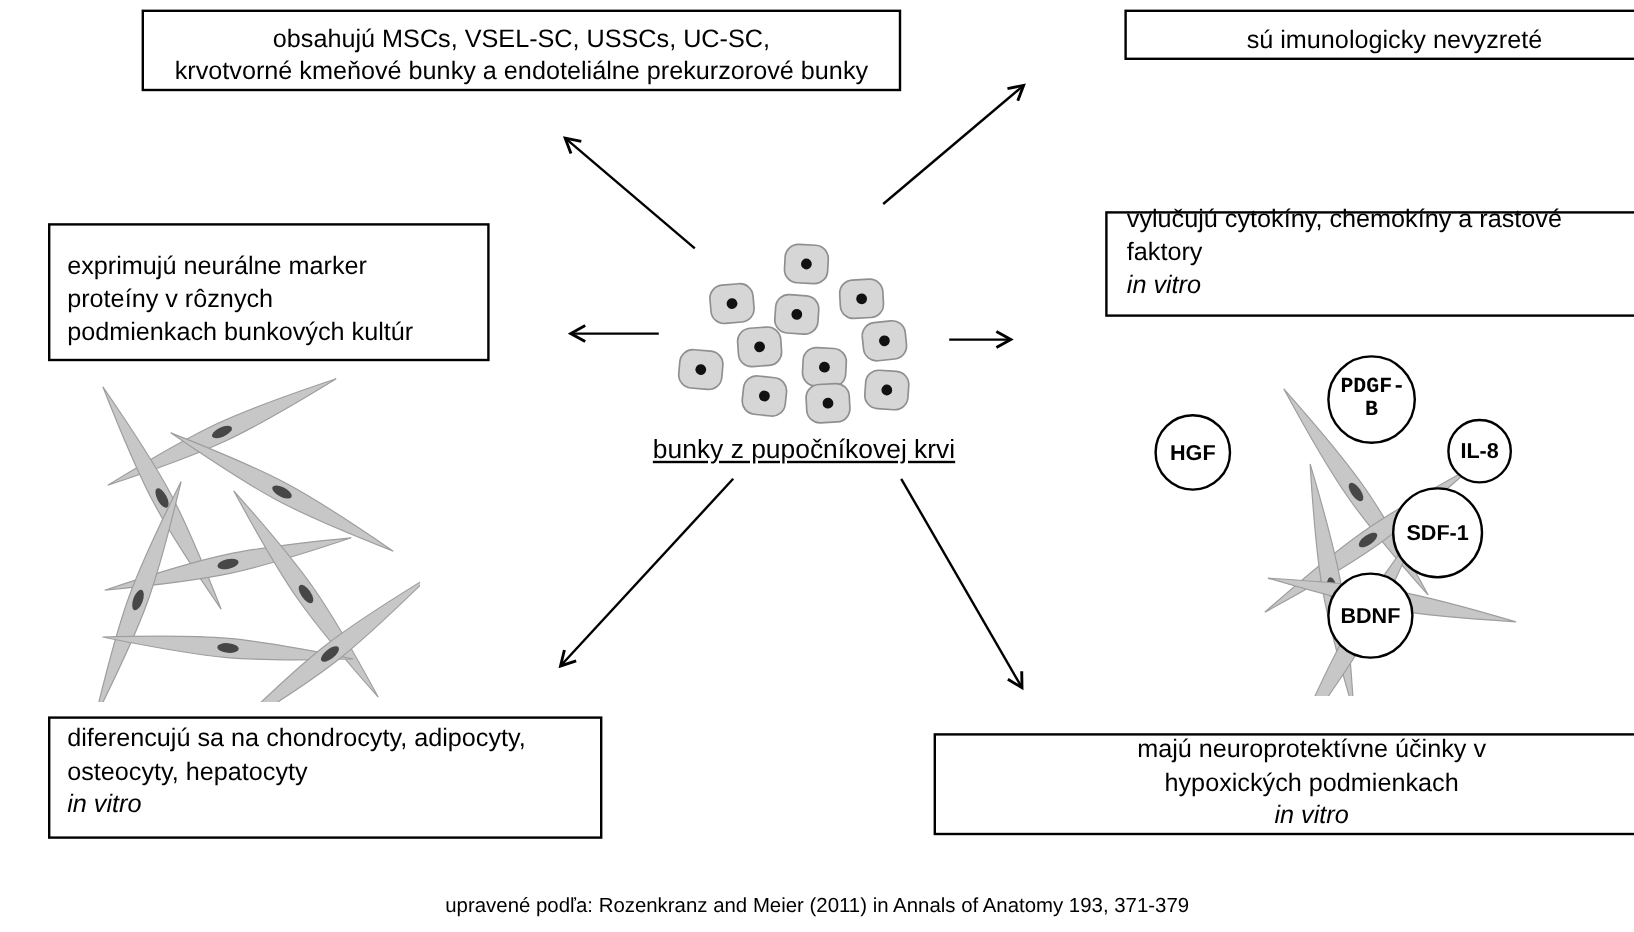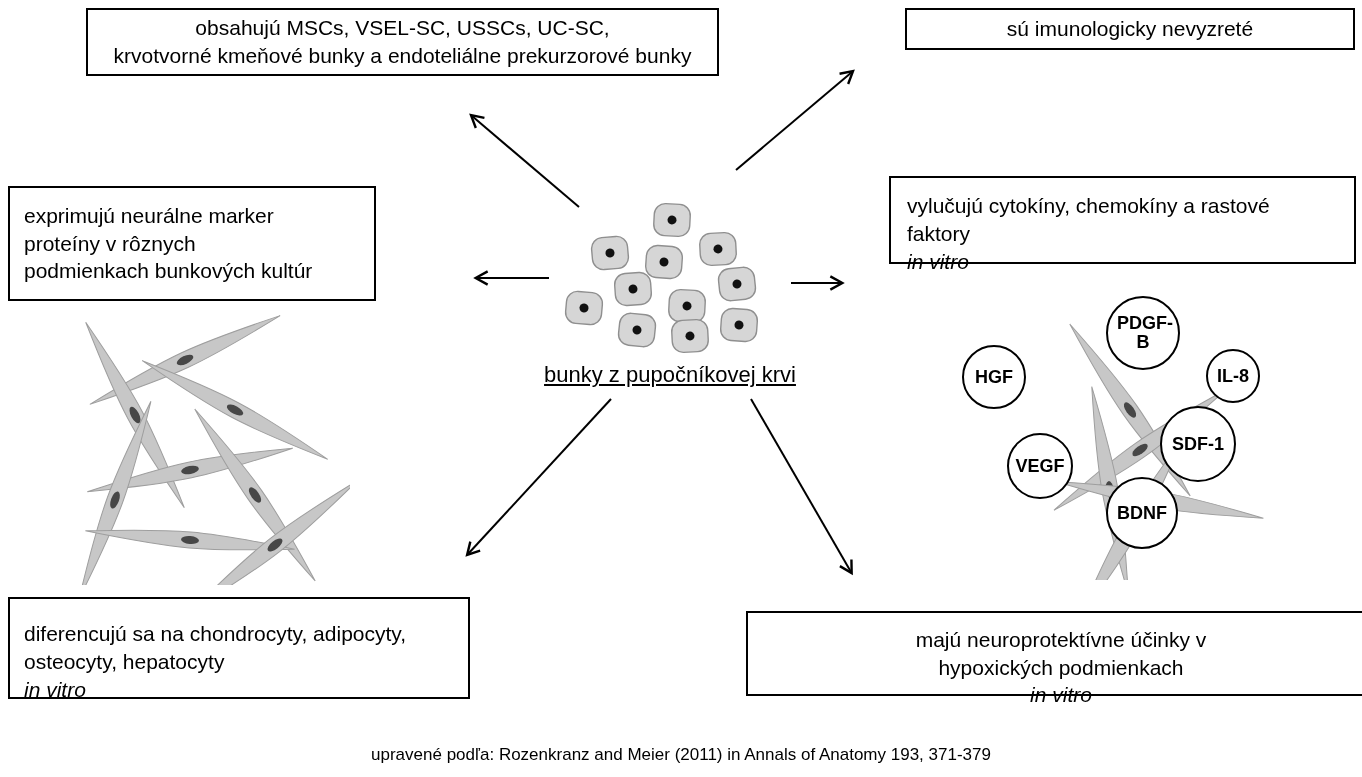--- a/index.html
+++ b/index.html
@@ -18,21 +18,22 @@
     position: absolute;
     left: 0; top: 0;
     pointer-events: none;
   }
 
   .box {
     position: absolute;
     background: #fff;
     border: 2px solid #000;
     display: flex;
-    align-items: center;
+    align-items: flex-end;
+    margin-left: 32px;
   }
   .box .txt {
     white-space: pre-line;
     font-size: 21px;
     line-height: 1.32;
     color: #000;
     width: 100%;
   }
   .box.centered .txt { text-align: center; }
   .it { font-style: italic; }
@@ -175,31 +176,28 @@
     <use href="#spindle" transform="translate(140,90) rotate(55)"></use>
     <use href="#spindle" transform="translate(150,130) rotate(-35)"></use>
     <use href="#spindle" transform="translate(120,170) rotate(80)"></use>
     <use href="#spindle" transform="translate(170,180) rotate(10)"></use>
     <use href="#spindle" transform="translate(140,210) rotate(-60)"></use>
   </svg>
 
   <div class="factor-circle" style="left:962px; top:345px; width:64px; height:64px;">
     <span class="lbl">HGF</span>
   </div>
-  <div class="factor-circle pdgf" style="left:1106px; top:296px; width:74px; height:74px;">
+  <div class="factor-circle pdgf" style="left:1106px; top:296px; width:74px; height:74px;font-family:Liberation Mono, monospace;">
     <span class="lbl">PDGF-B</span>
   </div>
   <div class="factor-circle" style="left:1206px; top:349px; width:54px; height:54px;">
     <span class="lbl">IL-8</span>
   </div>
   <div class="factor-circle" style="left:1160px; top:406px; width:76px; height:76px;">
     <span class="lbl">SDF-1</span>
   </div>
-  <div class="factor-circle" style="left:1007px; top:433px; width:66px; height:66px;">
-    <span class="lbl">VEGF</span>
-  </div>
   <div class="factor-circle" style="left:1106px; top:477px; width:72px; height:72px;">
     <span class="lbl">BDNF</span>
   </div>
 
   <div class="caption" style="top:745px;">upravené podľa: Rozenkranz and Meier (2011) in Annals of Anatomy 193, 371-379</div>
 
 </div>
 
 </body></html>

